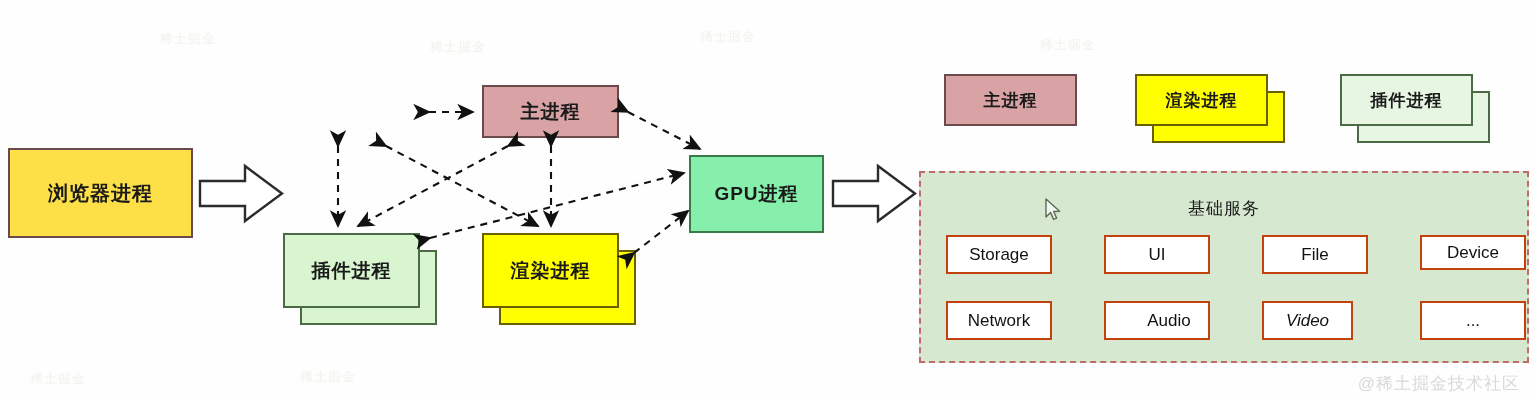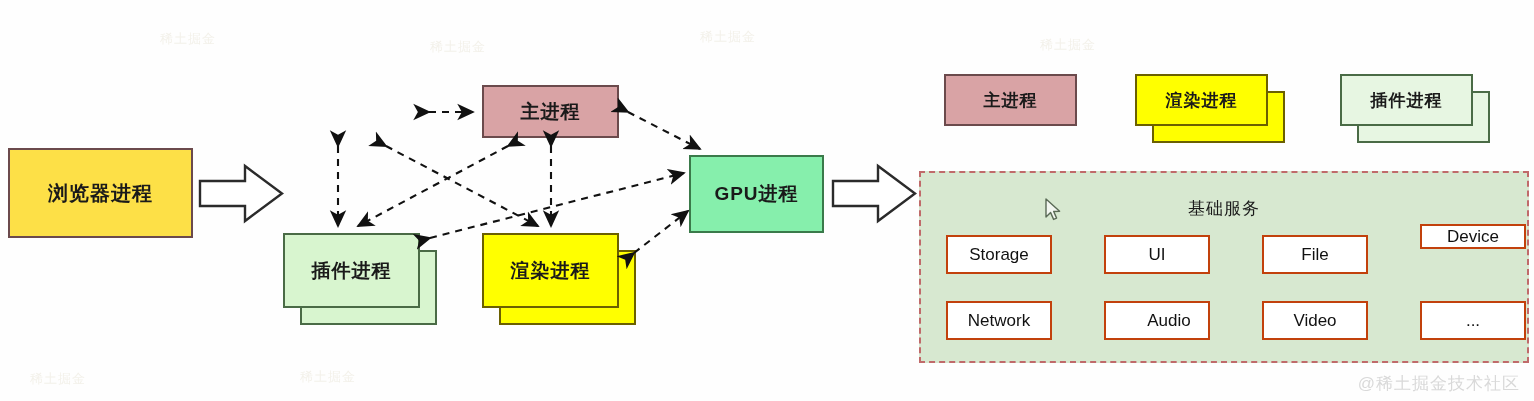--- a/index.html
+++ b/index.html
@@ -171,30 +171,30 @@
   <div id="service-boxes">
       <div class="svc-box" style="left: 946px; top: 235px; width: 106px; height: 39px;">
         <span>Storage</span>
       </div>
       <div class="svc-box" style="left: 1104px; top: 235px; width: 106px; height: 39px;">
         <span>UI</span>
       </div>
       <div class="svc-box" style="left: 1262px; top: 235px; width: 106px; height: 39px;">
         <span>File</span>
       </div>
-      <div class="svc-box" style="left: 1420px; top: 224px; width: 106px; height: 25px;">
+      <div class="svc-box" style="left: 1420px; top: 235px; width: 106px; height: 35px;">
         <span>Device</span>
       </div>
       <div class="svc-box" style="left: 946px; top: 301px; width: 106px; height: 39px;">
         <span>Network</span>
       </div>
       <div class="svc-box" style="left: 1104px; top: 301px; width: 106px; height: 39px; padding-left: 24px;">
         <span>Audio</span>
       </div>
-      <div class="svc-box" style="left: 1262px; top: 301px; width: 106px; height: 39px;">
+      <div class="svc-box" style="left: 1262px; top: 301px; width: 91px; height: 39px; font-style: italic;">
         <span>Video</span>
       </div>
       <div class="svc-box" style="left: 1420px; top: 301px; width: 106px; height: 39px;">
         <span>...</span>
       </div>
     </div>
 
   <svg class="cursor" id="mouse-cursor" width="20" height="26" viewBox="0 0 20 26" style="left: 1044px; top: 198px;">
     <path d="M2,1 L2,19 L6.6,14.6 L9.6,21.4 L12.6,20.1 L9.7,13.5 L15.6,13.3 Z" fill="#f2f6f0" stroke="#5a6a56" stroke-width="1.4" stroke-linejoin="round"></path>
   </svg>

